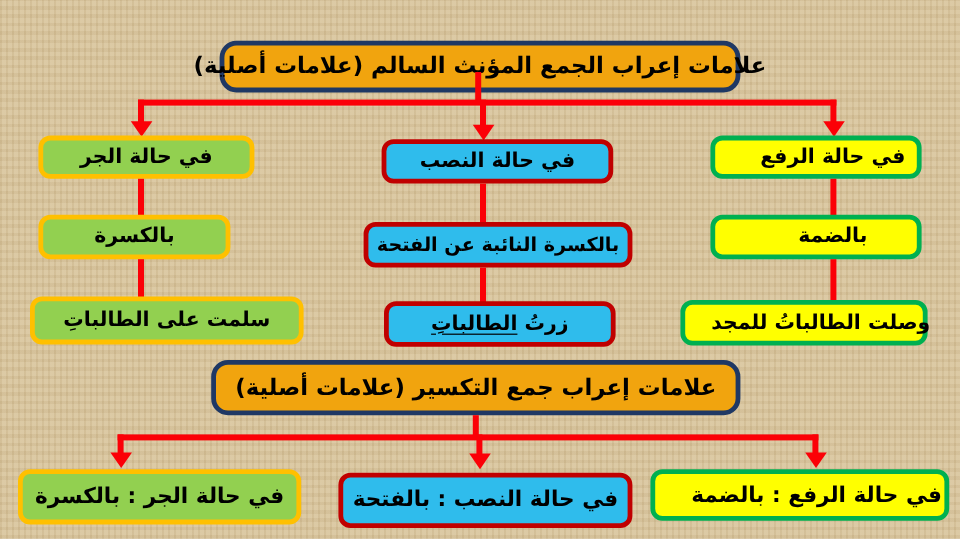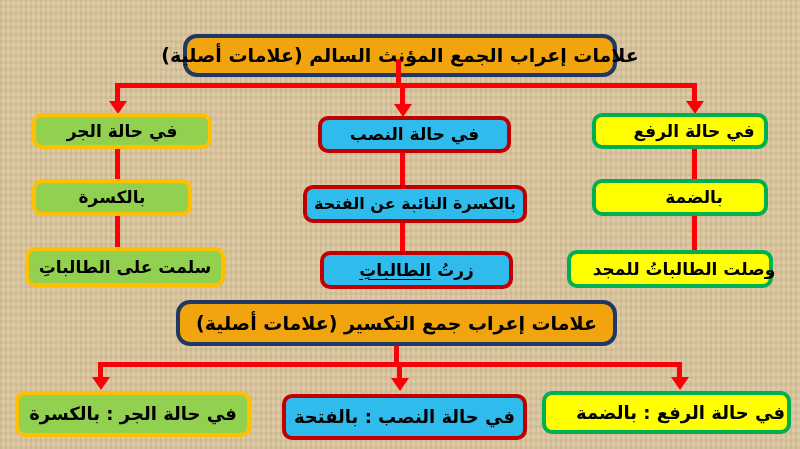--- a/index.html
+++ b/index.html
@@ -58,21 +58,21 @@
   <div class="line" style="left:692px; top:149px; width:5px; height:31px;"></div>
 
   <div class="box green-gold" style="left:32px; top:179px; width:160px; height:37px;">بالكسرة</div>
   <div class="box blue-red" style="left:303px; top:185px; width:224px; height:38px; font-size:16px;">بالكسرة النائبة عن الفتحة</div>
   <div class="box yellow-green" style="left:592px; top:179px; width:176px; height:37px;">بالضمة</div>
 
   <div class="line" style="left:115px; top:216px; width:5px; height:32px;"></div>
   <div class="line" style="left:400px; top:223px; width:5px; height:30px;"></div>
   <div class="line" style="left:692px; top:216px; width:5px; height:35px;"></div>
 
-  <div class="box green-gold" style="left:25px; top:247px; width:200px; height:40px;">سلمت على الطالباتِ</div>
+  <div class="box green-gold" style="left:25px; top:247px; width:228px; height:40px;">سلمت على الطالباتِ</div>
   <div class="box blue-red" style="left:320px; top:251px; width:193px; height:38px;">
     <span>زرتُ</span>
       <span class="sp"></span>
       <span class="underlined">الطالباتِ</span>
   </div>
   <div class="box yellow-green" style="left:567px; top:250px; width:206px; height:38px;">وصلت الطالباتُ للمجد</div>
 
   <div class="box title-box" style="left:176px; top:300px; width:441px; height:46px;">علامات إعراب جمع التكسير (علامات أصلية)</div>
 
   <div class="line" style="left:394px; top:346px; width:5px; height:19px;"></div>

